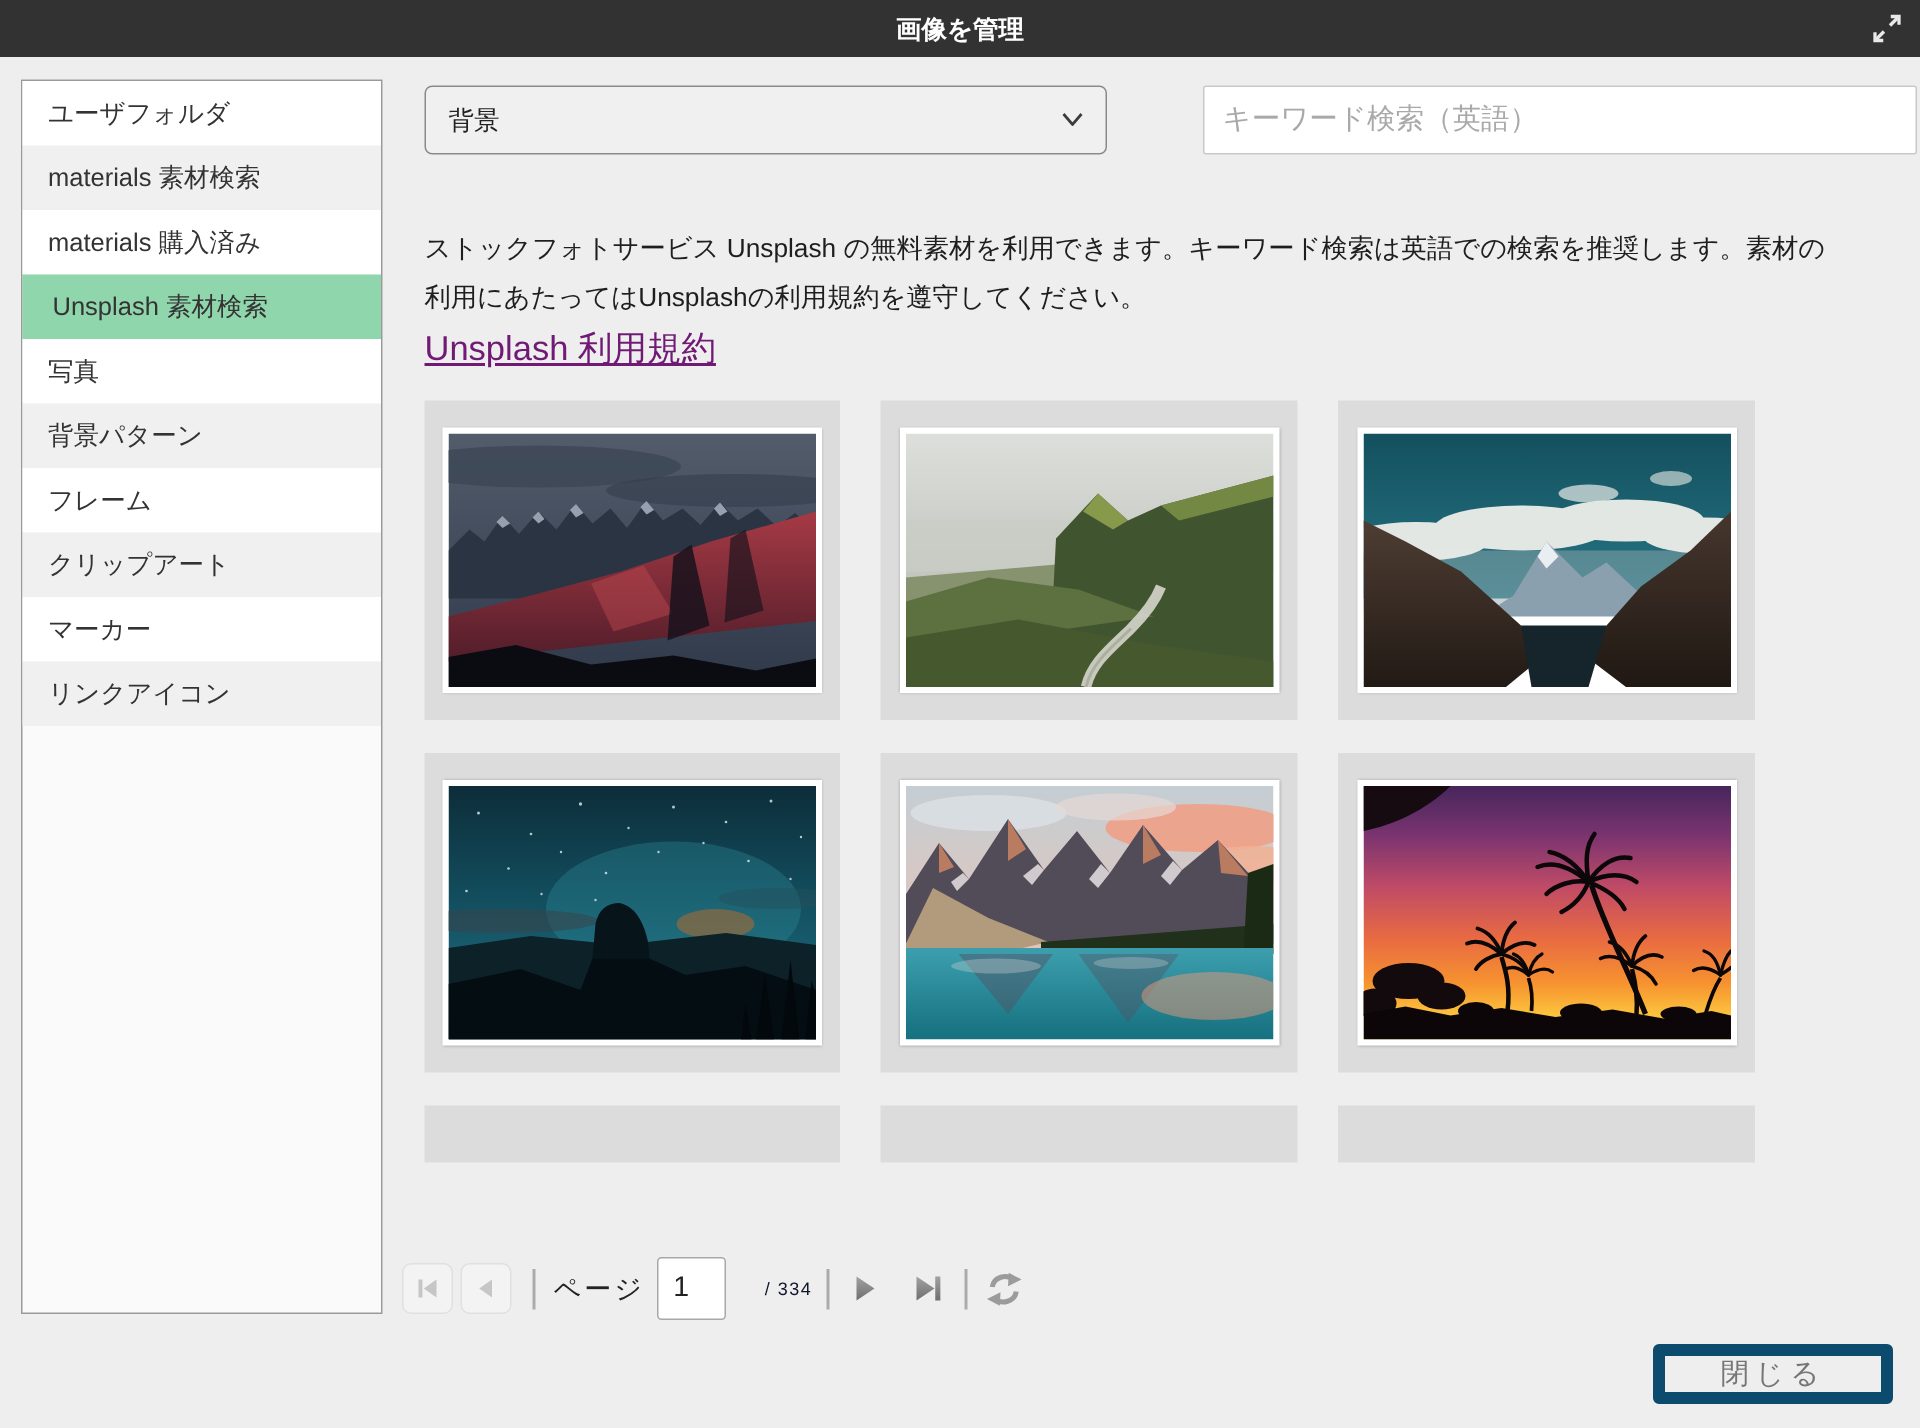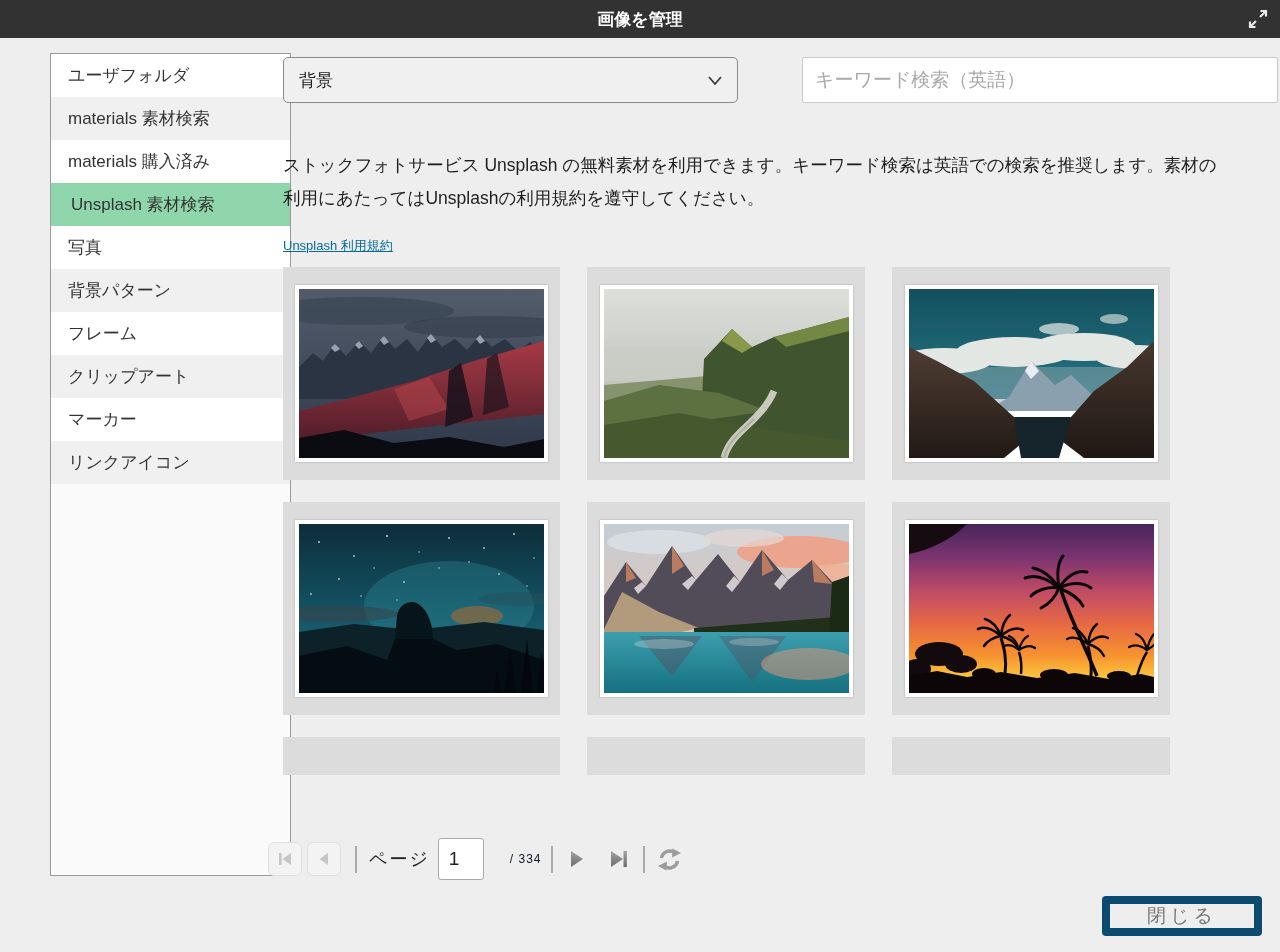--- a/index.html
+++ b/index.html
@@ -12,21 +12,21 @@
   
   .titlebar{
     position:absolute; left:0; top:0; width:1280px; height:38px;
     background:#323232; display:flex; align-items:center; justify-content:center;
   }
   .titlebar-text{ color:#ffffff; font-size:17px; font-weight:bold; }
   .expand{ position:absolute; right:11px; top:8px; width:22px; height:22px; cursor:pointer; }
   
   .sidebar{
     position:absolute; left:14px; top:53px; width:241px; height:823px;
-    background:#fafafa; border:1px solid #9a9a9a;margin-left:36px;
+    background:#fafafa; border:1px solid #9a9a9a;
   }
   .side-item{
     height:43px; line-height:43px; padding-left:17px;
     font-size:17px; color:#333; background:#ffffff; cursor:pointer;
     white-space:nowrap; overflow:hidden;
   }
   .side-item:nth-child(even){ background:#f0f0f0; }
   .side-item.selected{ background:#90d6ac;padding-left:20px; }
   
   .category{
@@ -43,22 +43,22 @@
     font-family:"Liberation Sans","DejaVu Sans",sans-serif;
     margin-left:42px;
   }
   .search::placeholder{ color:#a9a9a9; }
   
   .desc{
     position:absolute; left:283px; top:149px; width:936px;
     font-size:17.5px; line-height:33px; color:#1e1e1e;
   }
   .terms-link{
-    display:inline-block; margin-top:14px; color:#0369a1;
-    text-decoration:underline; cursor:pointer; font-size:13px;
+    display:inline-block; margin-top:1px; color:#701a75;
+    text-decoration:underline; cursor:pointer; font-size:23px;
   }
   
   .grid{
     position:absolute; left:283px; top:267px;
     display:grid; grid-template-columns:277px 278px 278px;
     column-gap:27px; row-gap:22px;
   }
   .cell{
     height:213px; background:#dcdcdc;
     display:flex; align-items:center; justify-content:center; cursor:pointer;

